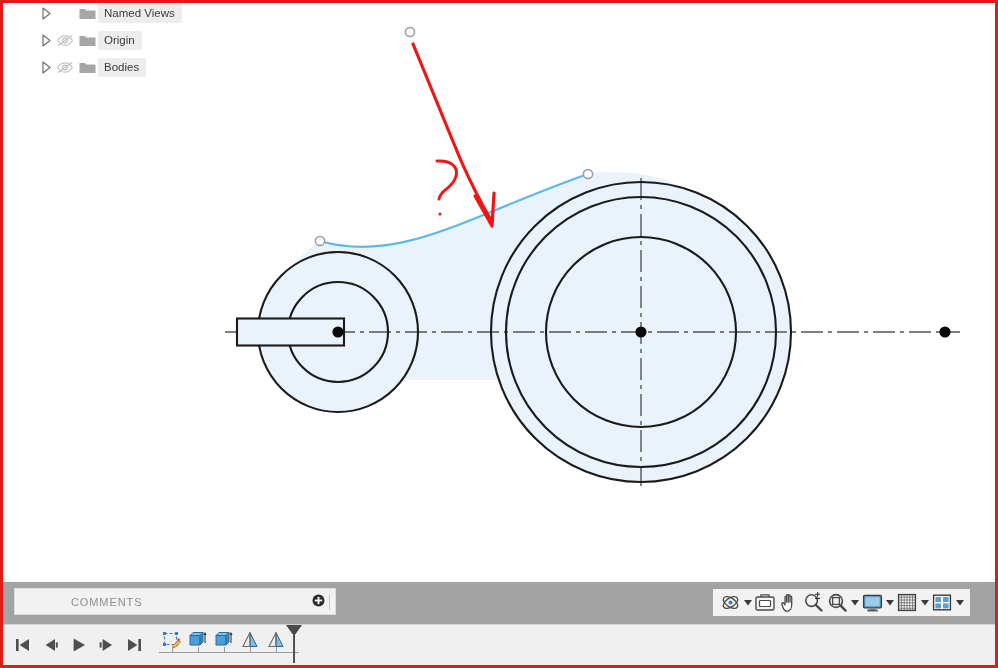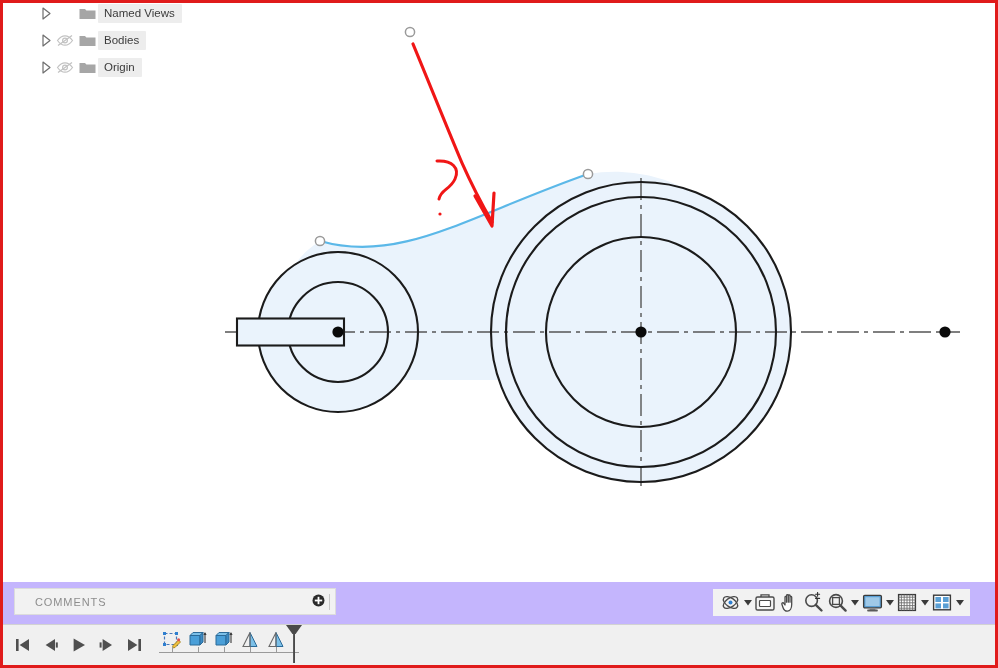--- a/index.html
+++ b/index.html
@@ -9,21 +9,21 @@
     width: 998px; height: 668px;
     overflow: hidden;
     background: #ffffff;
     font-family: "Liberation Sans", sans-serif;
   }
 
   #app {
     position: relative;
     width: 998px;
     height: 668px;
-    background: #c4b5fd;
+    background: #a3a3a3;
   }
 
   
   #annot-frame {
     position: absolute;
     left: 0; top: 0;
     width: 998px; height: 668px;
     border: 3px solid #e01b1b;
     pointer-events: none;
     z-index: 60;
@@ -81,20 +81,21 @@
   
   #comments-bar {
     position: absolute;
     left: 14px; top: 588px;
     width: 322px; height: 27px;
     background: #f2f2f2;
     border: 1px solid #dcdcdc;
     display: flex;
     align-items: center;
     z-index: 25;
+    padding-left: 36px;
   }
   #comments-label {
     margin-left: 20px;
     font-size: 11px;
     letter-spacing: 0.9px;
     color: #8d8d8d;
   }
   #comments-right {
     margin-left: auto;
     display: flex;
@@ -299,42 +300,42 @@
           <path d="M1.5 6.5 C4 3 7 1.8 9 1.8 C11 1.8 14 3 16.5 6.5 C14 10 11 11.2 9 11.2 C7 11.2 4 10 1.5 6.5 Z" fill="none" stroke="#c2c2c2" stroke-width="1.2"></path>
           <circle cx="9" cy="6.5" r="2.4" fill="none" stroke="#c2c2c2" stroke-width="1.2"></circle>
           <line x1="2" y1="11.5" x2="16" y2="1.5" stroke="#c2c2c2" stroke-width="1.3"></line>
         </svg>
       </span>
       <span class="tree-folder">
         <svg width="17" height="13" viewBox="0 0 17 13">
           <path d="M0.5 2 L6 2 L7.4 3.6 L16.5 3.6 L16.5 12 L0.5 12 Z" fill="#a6a6a6"></path>
         </svg>
       </span>
-      <span class="tree-label">Bodies</span>
+      <span class="tree-label">Origin</span>
     </div>
 
     <div class="tree-row">
       <span class="tree-arrow">
         <svg width="11" height="13" viewBox="0 0 11 13">
           <path d="M2 1 L9 6.5 L2 12 Z" fill="#ffffff" stroke="#6e6e6e" stroke-width="1.2" stroke-linejoin="round"></path>
         </svg>
       </span>
       <span class="tree-eye">
         <svg width="18" height="13" viewBox="0 0 18 13">
           <path d="M1.5 6.5 C4 3 7 1.8 9 1.8 C11 1.8 14 3 16.5 6.5 C14 10 11 11.2 9 11.2 C7 11.2 4 10 1.5 6.5 Z" fill="none" stroke="#c2c2c2" stroke-width="1.2"></path>
           <circle cx="9" cy="6.5" r="2.4" fill="none" stroke="#c2c2c2" stroke-width="1.2"></circle>
           <line x1="2" y1="11.5" x2="16" y2="1.5" stroke="#c2c2c2" stroke-width="1.3"></line>
         </svg>
       </span>
       <span class="tree-folder">
         <svg width="17" height="13" viewBox="0 0 17 13">
           <path d="M0.5 2 L6 2 L7.4 3.6 L16.5 3.6 L16.5 12 L0.5 12 Z" fill="#a6a6a6"></path>
         </svg>
       </span>
-      <span class="tree-label">Origin</span>
+      <span class="tree-label">Bodies</span>
     </div>
 
   </div>
 
   <div id="comments-bar">
     <span id="comments-label">COMMENTS</span>
     <span id="comments-right">
       <span>
         <svg width="13" height="13" viewBox="0 0 13 13">
           <circle cx="6.5" cy="6.5" r="6" fill="#2b2b2b"></circle>

